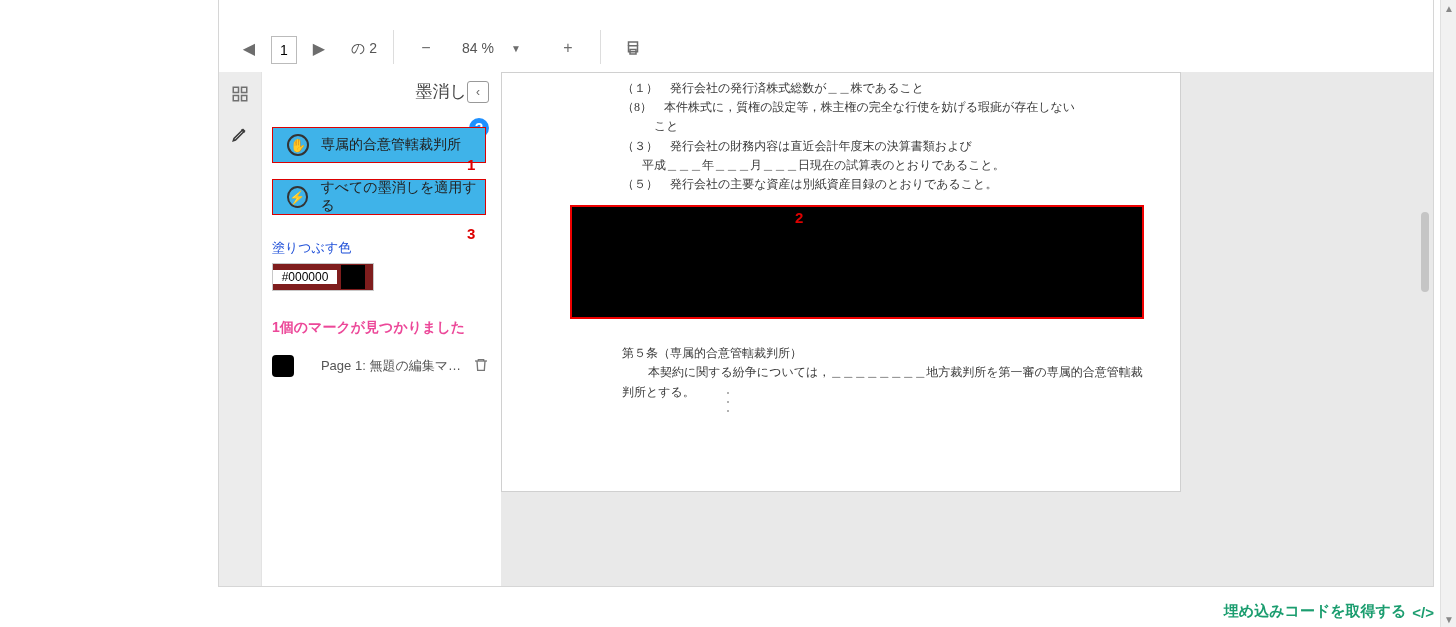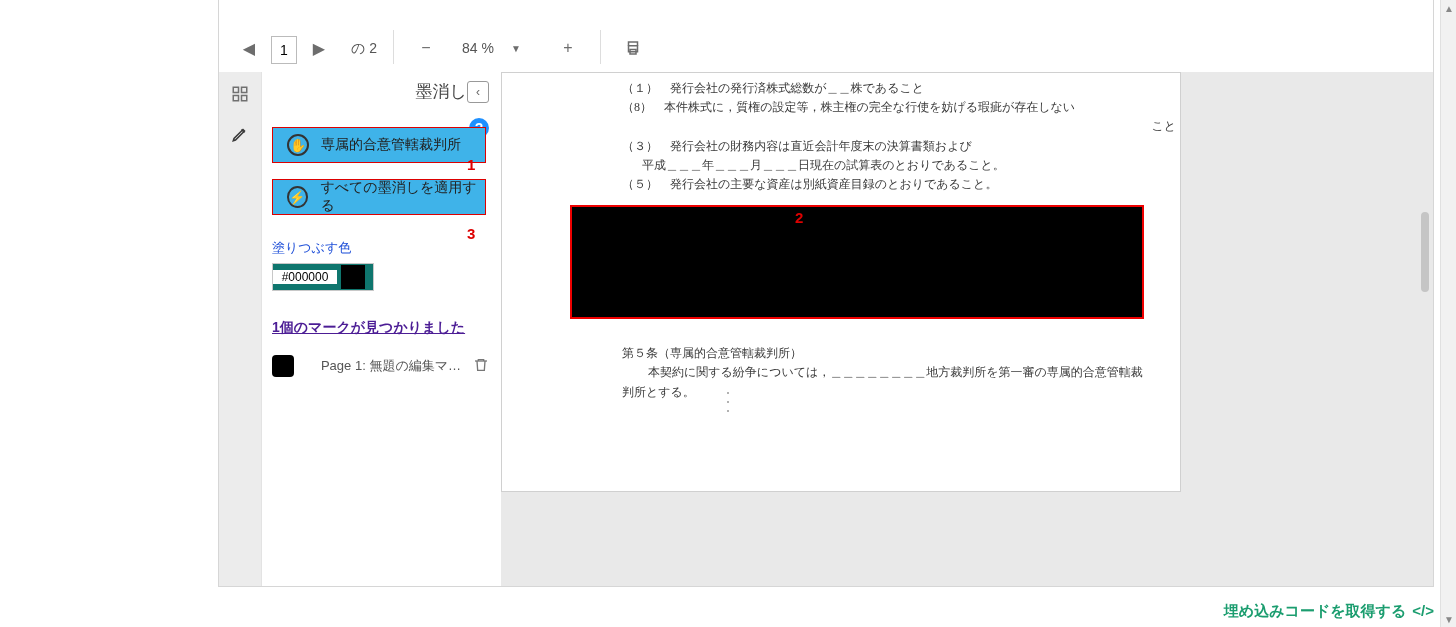--- a/index.html
+++ b/index.html
@@ -128,30 +128,30 @@
       color: #333;
     }
     .field-label {
       font-size: 13px; color: #1d4ed8; margin-top: 24px;
     }
     .color-row {
       display: flex; align-items: center; gap: 0;
       border: 1px solid #c8c8c8;
       width: 102px; height: 28px;
       margin-top: 6px;
-      background: #0f766e;
+      background: #7f1d1d;
     }
     .color-row input {
       border: none; width: 64px; font-size: 12px; text-align: center; outline: none;
     }
     .color-swatch {
       width: 24px; height: 24px; background: #000; margin-left: 4px;
     }
     .marks-header {
-      font-size: 14px; color: #4c1d95; font-weight: 600; margin-top: 28px; text-decoration: underline;
+      font-size: 14px; color: #ec4899; font-weight: 600; margin-top: 28px;
     }
     .mark-item {
       display: flex; align-items: center; gap: 12px;
       margin-top: 18px;
       font-size: 13px; color: #555;
     }
     .mark-sq { width: 22px; height: 22px; background: #000; border-radius: 4px; }
     .mark-text { flex: 1; white-space: nowrap; overflow: hidden; text-overflow: ellipsis; text-align: right; }
     .trash { color: #777; cursor: pointer; }
 
@@ -168,21 +168,21 @@
       height: 420px;
       background: #fff;
       border: 1px solid #d0d0d0;
       padding: 6px 4px 20px 120px;
       font-size: 12px;
       color: #3a3a3a;
       line-height: 1.6;
       font-family: "MS Mincho", serif;
     }
     .doc-row { white-space: nowrap; }
-    .doc-indent { padding-left: 32px; text-align: right; }
+    .doc-indent { padding-left: 32px; }
     .redact-box {
       position: absolute;
       left: 68px; top: 132px;
       width: 574px; height: 114px;
       background: #000;
       border: 2px solid #e00;
     }
     .right-scroll {
       position: absolute; right: 4px; top: 140px;
       width: 8px; height: 80px;
@@ -207,21 +207,21 @@
       align-items: center;
     }
     .resize-handle span { width: 2px; height: 2px; background: #999; border-radius: 1px; }
 
     .footer-link {
       position: absolute;
       right: 22px; bottom: 6px;
       color: #1b9d6f;
       font-size: 15px;
       font-weight: 600;
-      display: flex; align-items: flex-start; gap: 6px;
+      display: flex; align-items: flex-end; gap: 6px;
       cursor: pointer;
     }
 
     .app-right-scrollbar {
       position: absolute;
       right: 0; top: 0;
       width: 16px; height: 627px;
       background: #f1f1f1;
       border-left: 1px solid #e0e0e0;
     }

